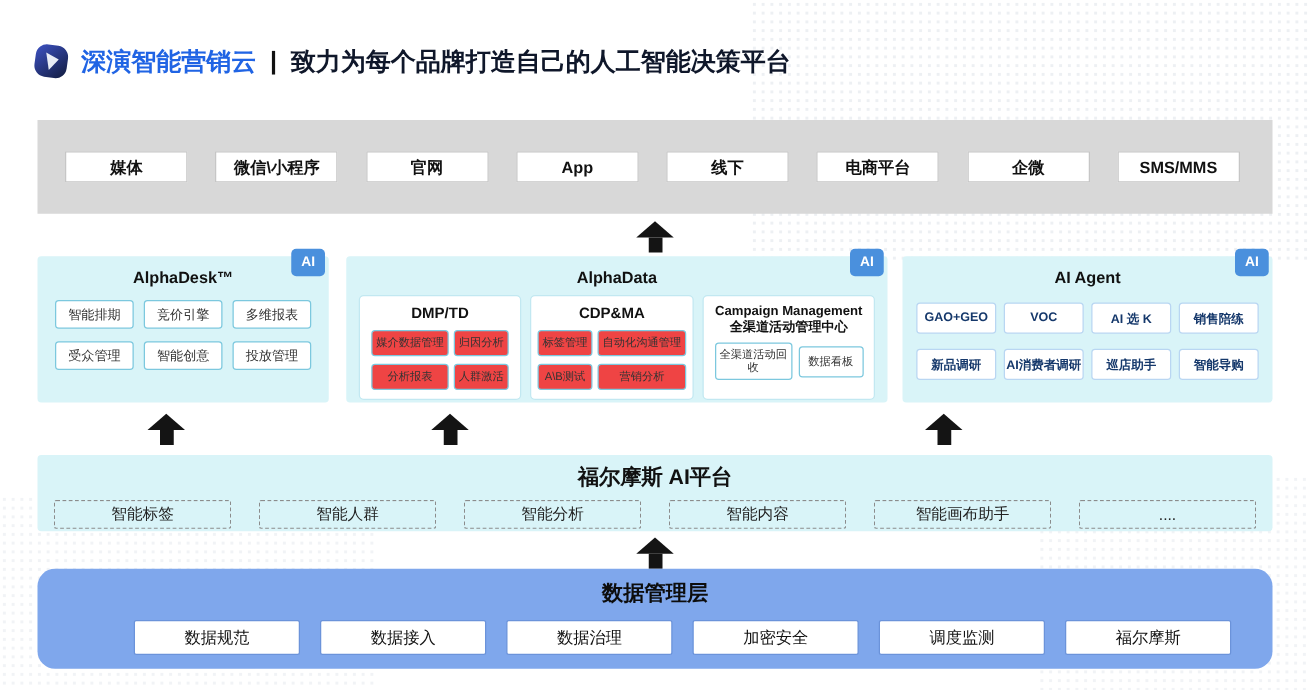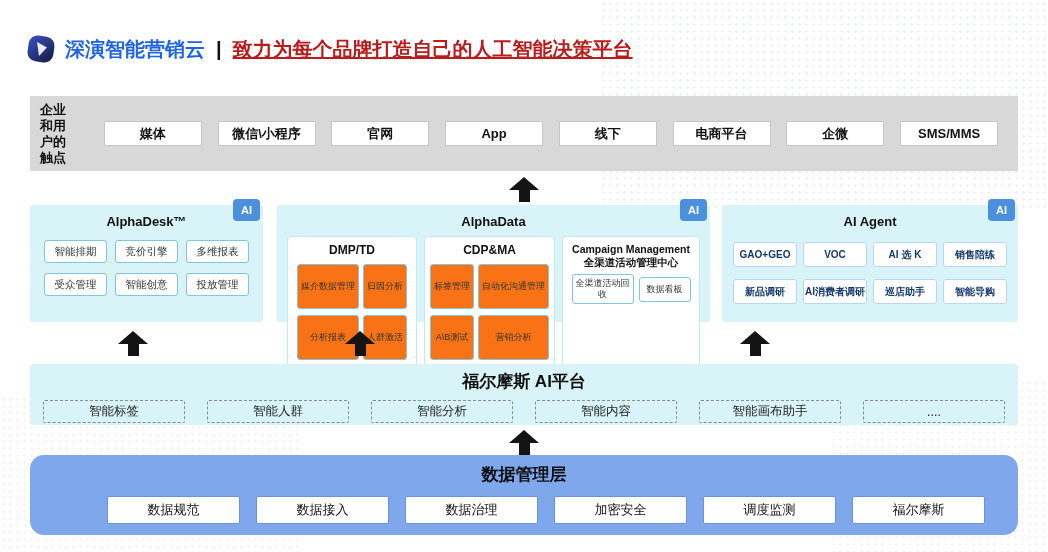--- a/index.html
+++ b/index.html
@@ -9,21 +9,21 @@
         background-size:7px 7px;opacity:.55;pointer-events:none;}
   .dots1{left:600px;top:0;width:448px;height:210px;}
   .dots2{left:0;top:396px;width:300px;height:156px;opacity:.45;}
   .dots3{left:830px;top:380px;width:218px;height:172px;opacity:.45;}
 
   
   .header{position:absolute;left:26px;top:34px;display:flex;align-items:center;gap:9px;
           font-size:20px;font-weight:700;z-index:2;}
   .brand{color:#2064e4;}
   .sep{color:#111;margin:0 2px;font-weight:700;}
-  .tagline{color:#b91c1c;text-decoration:underline;}
+  .tagline{color:#0f172a;}
 
   
   .touchbar{position:absolute;left:30px;top:96px;width:988px;height:75px;background:#d8d8d8;
             display:flex;align-items:center;z-index:1;}
   .touchlabel{width:48px;padding-left:10px;font-size:13px;font-weight:700;line-height:16px;color:#111;}
   .touchitems{flex:1;display:flex;justify-content:space-evenly;align-items:center;padding-right:4px;}
   .touchbox{width:96px;height:23px;background:#fff;border:1px solid #c6c6c6;display:flex;
             align-items:center;justify-content:center;font-size:13px;font-weight:700;color:#111;}
 
   
@@ -43,21 +43,21 @@
         align-items:center;justify-content:center;font-size:10.5px;color:#333;}
 
   .panel-alphadata{left:277px;width:433px;}
   .sections{display:flex;justify-content:center;gap:7px;margin-top:7px;}
   .section{background:#fff;border:1px solid #c2e8f1;border-radius:4px;padding:6px 4px 7px;box-sizing:border-box;}
   .sec-dmp{width:130px;}
   .sec-cdp{width:131px;}
   .sec-camp{width:138px;}
   .section-title{text-align:center;font-weight:700;font-size:12px;color:#111;margin-bottom:7px;}
   .sec-grid{display:grid;grid-template-columns:auto auto;gap:6px 4px;justify-content:center;align-items:center;}
-  .mini2{background:#f97316;border:1px solid #7cc8de;border-radius:3px;padding:15px 3px;font-size:9px;
+  .mini2{background:#ef4444;border:1px solid #7cc8de;border-radius:3px;padding:3px 3px;font-size:9px;
          color:#333;text-align:center;white-space:nowrap;}
   .camp-title{line-height:13px;font-size:10.5px;font-weight:700;text-align:center;margin-bottom:5px;}
   .camp-items{display:flex;gap:5px;justify-content:center;align-items:center;}
   .camp-box1{width:58px;background:#fff;border:1px solid #7cc8de;border-radius:3px;font-size:9px;color:#333;
              text-align:center;line-height:11px;padding:3px 1px;}
   .camp-box2{background:#fff;border:1px solid #7cc8de;border-radius:3px;font-size:9px;color:#333;padding:5px 7px;}
 
   .panel-agent{left:722px;width:296px;}
   .ag-grid{display:grid;grid-template-columns:repeat(4,64px);gap:12px 6px;justify-content:center;margin-top:13px;}
   .agent{height:23px;background:#fff;border:1px solid #b9d6f2;border-radius:3px;display:flex;
@@ -98,26 +98,20 @@
         <rect x="2" y="2" width="26" height="26" rx="9" fill="url(#lg)" transform="rotate(8 15 15)"></rect>
         <path d="M11 8 L21 13.5 L13 22 Z" fill="#e8ecf5"></path>
       </svg>
     </span>
     <span class="brand">深演智能营销云</span>
     <span class="sep">|</span>
     <span class="tagline">致力为每个品牌打造自己的人工智能决策平台</span>
   </div>
 
   <div class="touchbar">
-    <div class="touchlabel">
-      <div>企业</div>
-      <div>和用</div>
-      <div>户的</div>
-      <div>触点</div>
-    </div>
     <div class="touchitems">
       <div class="touchbox">媒体</div>
       <div class="touchbox">微信\小程序</div>
       <div class="touchbox">官网</div>
       <div class="touchbox">App</div>
       <div class="touchbox">线下</div>
       <div class="touchbox">电商平台</div>
       <div class="touchbox">企微</div>
       <div class="touchbox">SMS/MMS</div>
     </div>

